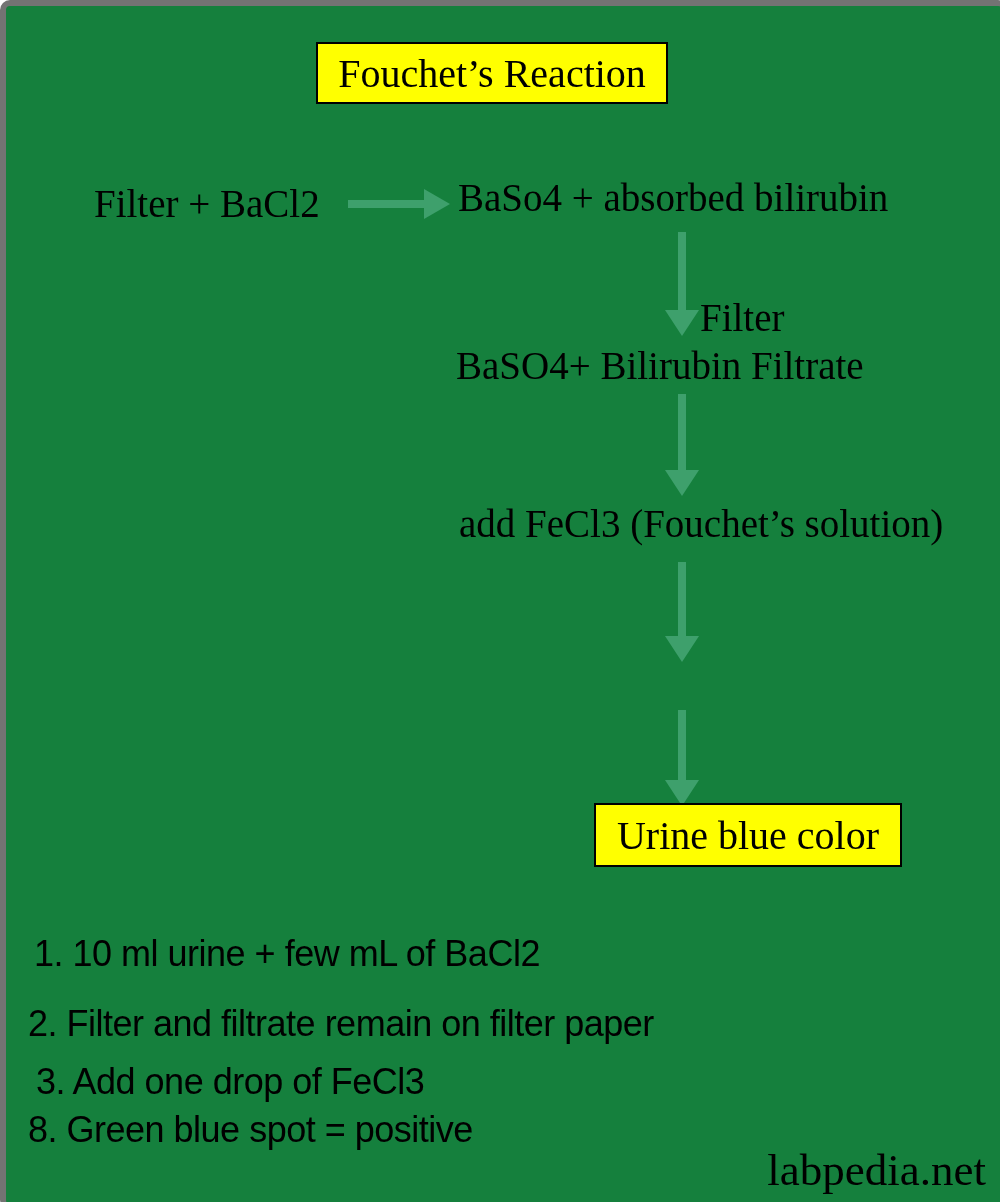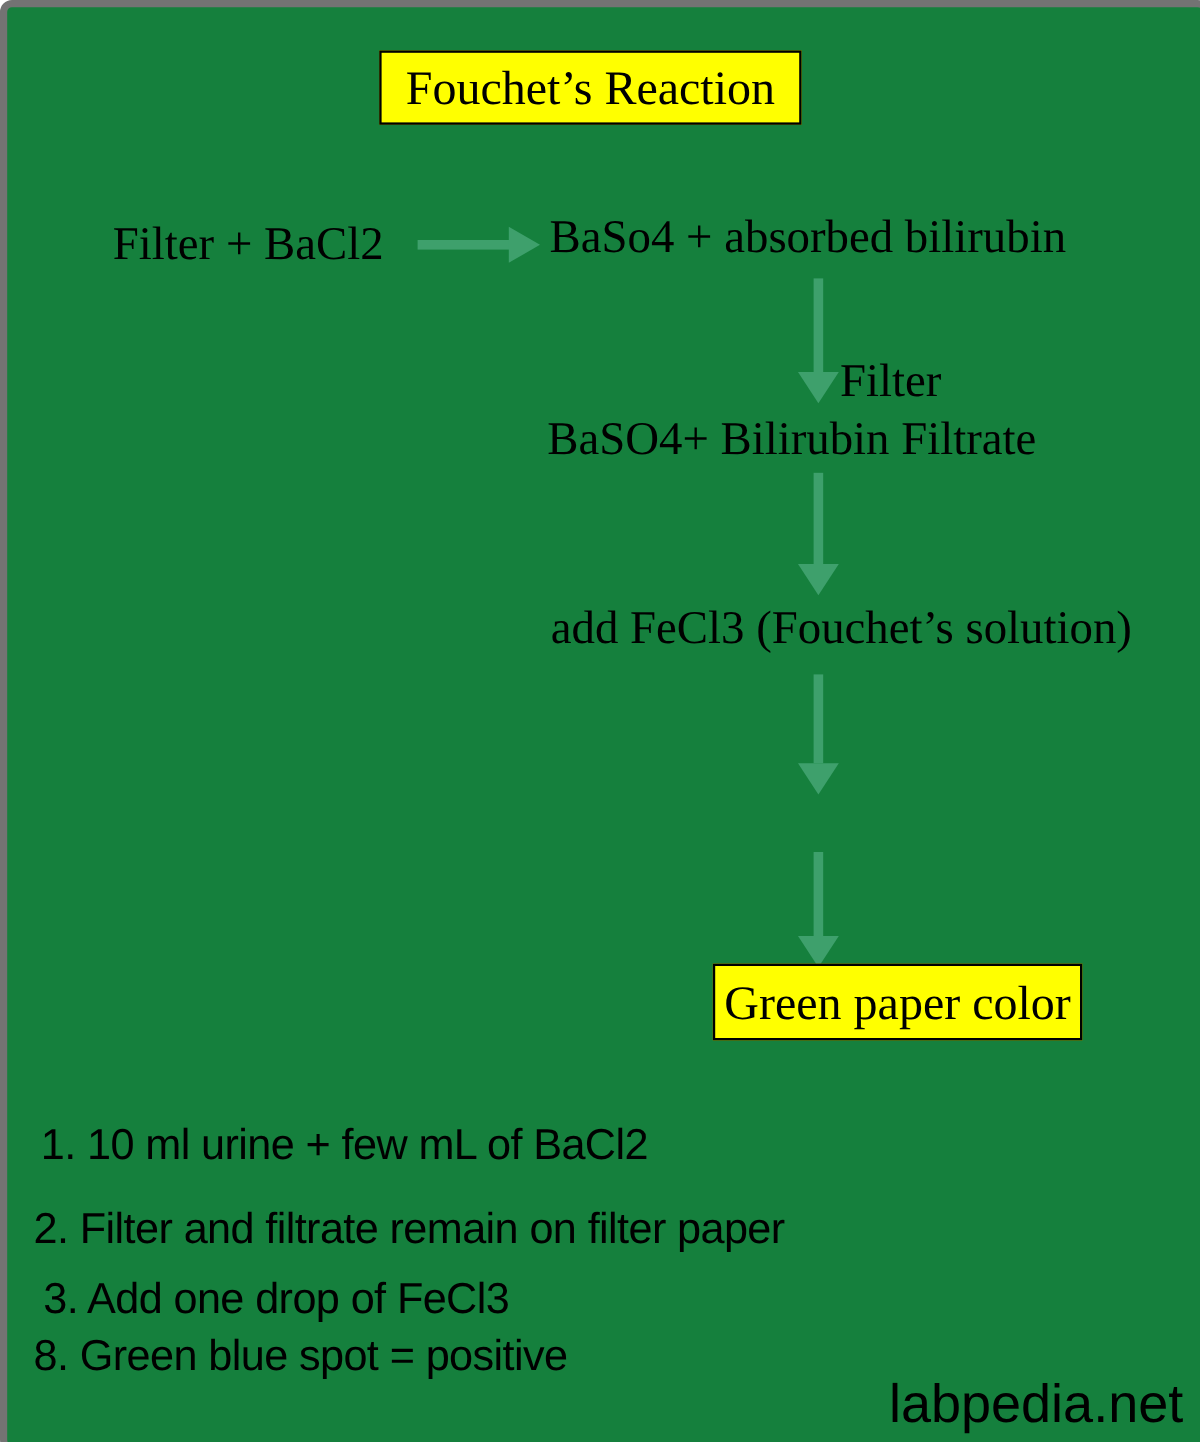--- a/index.html
+++ b/index.html
@@ -88,21 +88,21 @@
     font-size: 36px;
     letter-spacing: -0.5px;
     color: #000000;
     white-space: nowrap;
     line-height: 1.1;
   }
   .watermark {
     position: absolute;
     right: 16px;
     top: 1138px;
-    font-family: Liberation Sans, sans-serif;
+    font-family: Liberation Serif, serif;
     font-size: 45px;
     color: #000000;
     white-space: nowrap;
   }
 </style>
 </head>
 <body>
 
 <div class="frame">
 
@@ -139,21 +139,21 @@
     <div class="head"></div>
   </div>
 
 
   <div class="v-arrow" style="top:704px; height:96px;">
     <div class="stem"></div>
     <div class="head"></div>
   </div>
 
   <div class="yellow-box" style="left:588px; top:797px; width:304px; height:60px;">
-    <span>Green paper color</span>
+    <span>Urine blue color</span>
   </div>
 
   <div class="step" style="left:28px; top:928px;">1. 10 ml urine + few mL of BaCl2</div>
   <div class="step" style="left:22px; top:998px;text-align:right;">2. Filter and filtrate remain on filter paper</div>
   <div class="step" style="left:30px; top:1056px;">3. Add one drop of FeCl3</div>
   <div class="step" style="left:22px; top:1104px;">8. Green blue spot = positive</div>
 
   <div class="watermark">labpedia.net</div>
 
 </div>

